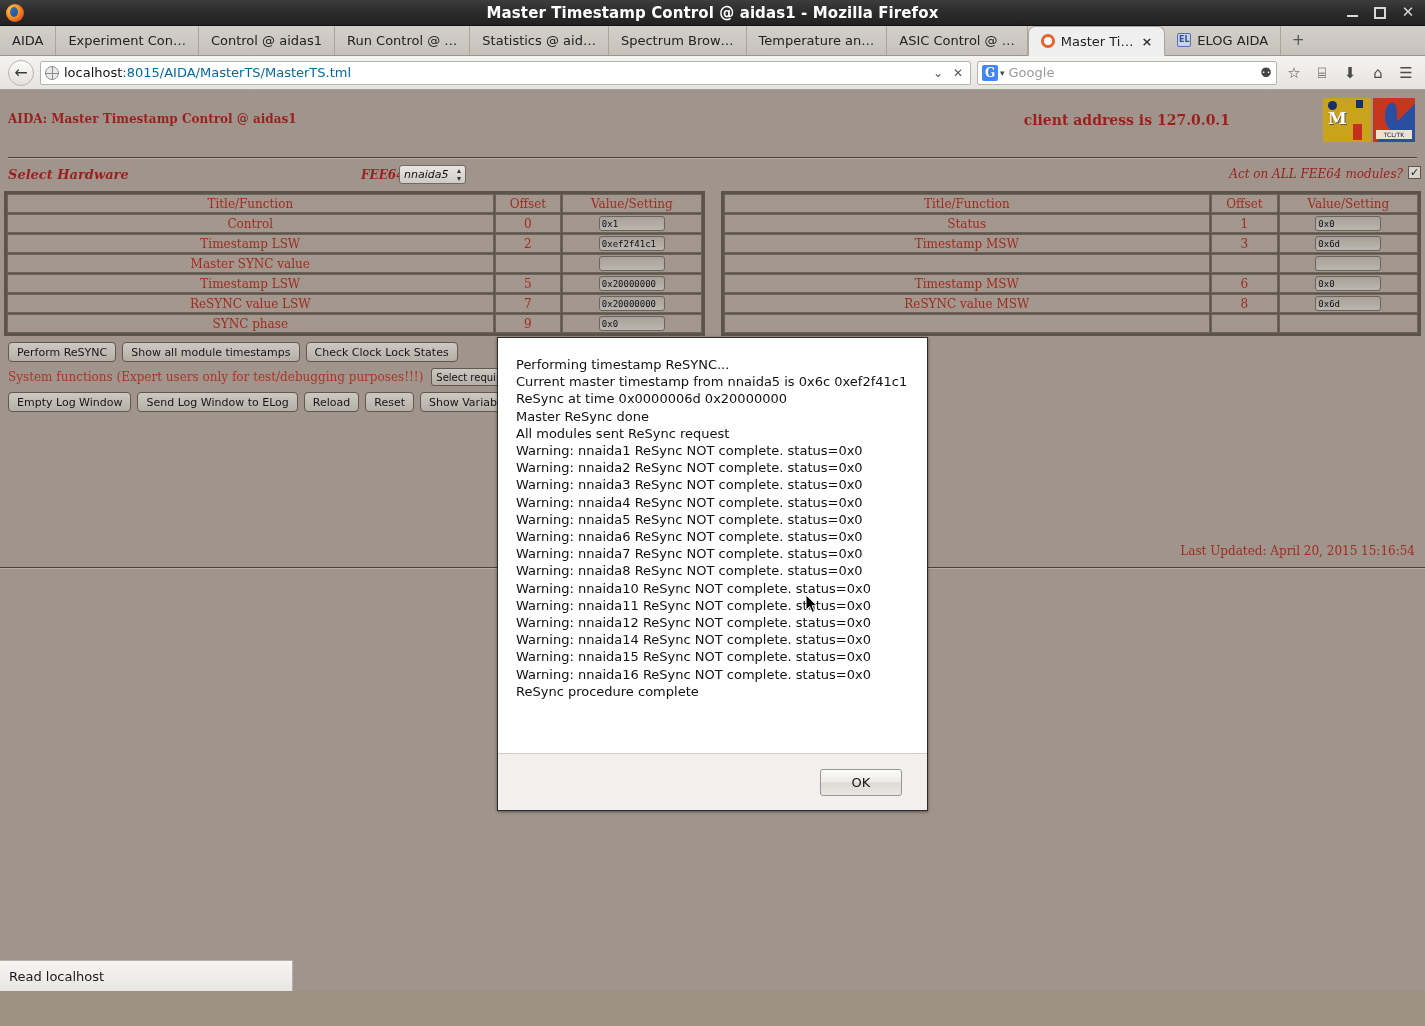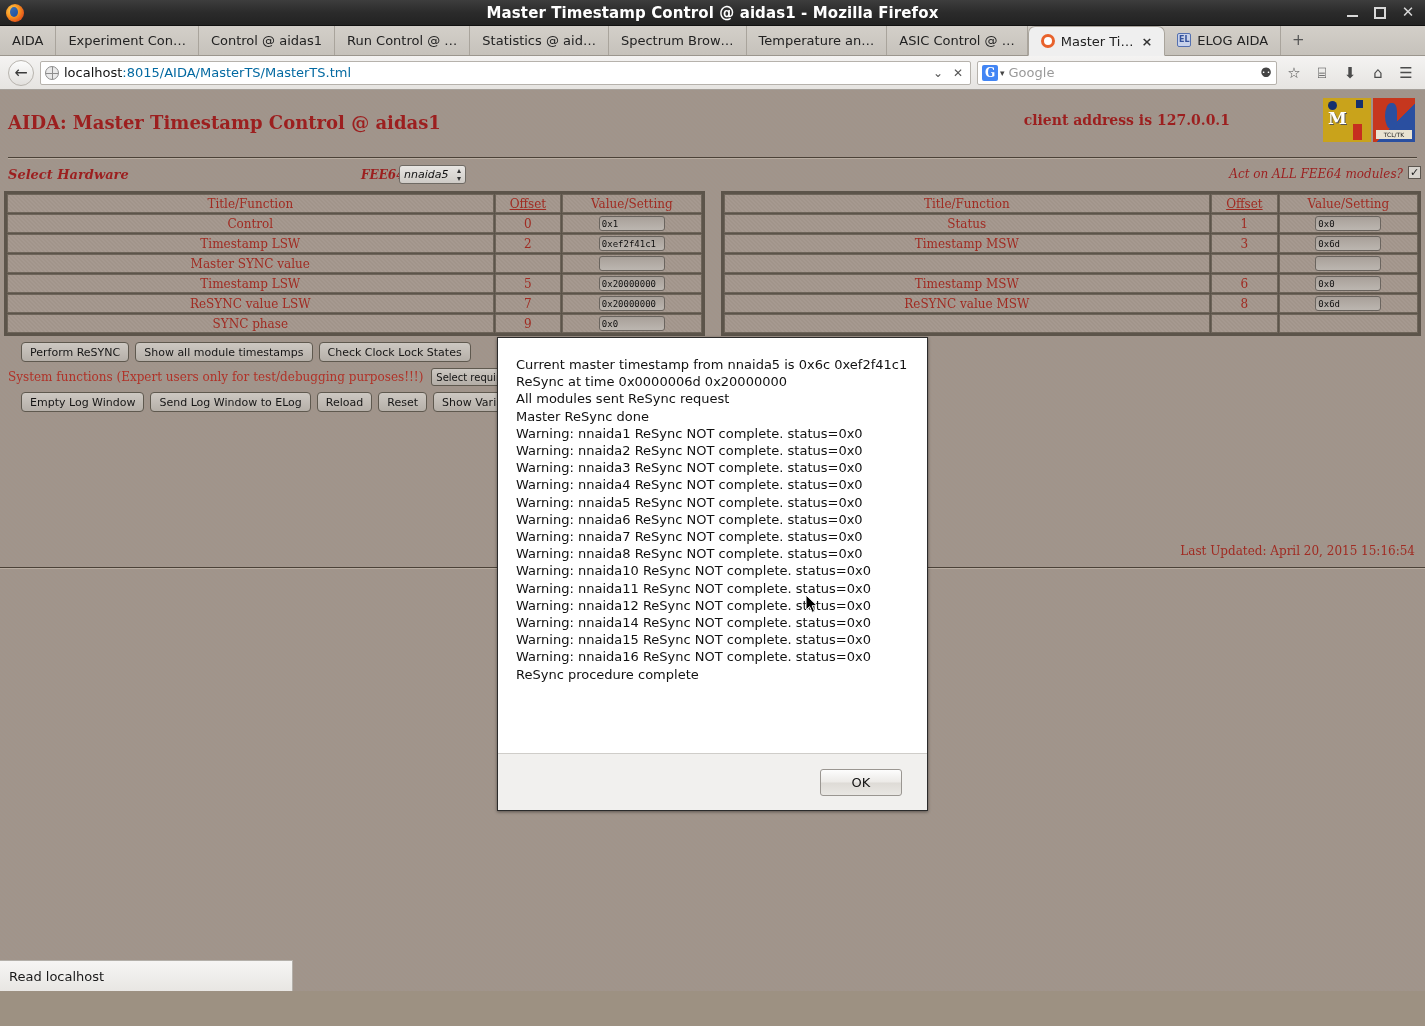--- a/index.html
+++ b/index.html
@@ -163,21 +163,21 @@
     overflow: hidden;
   }
 
   .hdr {
     position: relative;
     height: 67px;
   }
   .hdr-title {
     position: absolute; left: 8px; top: 22px;
     font-family: "DejaVu Serif", serif;
-    font-weight: bold; font-size: 18px; color: #9c1f1f;
+    font-weight: bold; font-size: 12px; color: #9c1f1f;
   }
   .hdr-client {
     position: absolute; right: 195px; top: 22px;
     font-family: "DejaVu Serif", serif;
     font-weight: bold; font-size: 14px; color: #9c1f1f;
   }
   .logos { position: absolute; right: 10px; top: 8px; display: flex; gap: 2px; }
   .logo-midas {
     width: 48px; height: 44px;
     background: #c9a31b;
@@ -271,35 +271,35 @@
       linear-gradient(45deg, rgba(255,255,255,.05) 25%, transparent 25%, transparent 50%, rgba(255,255,255,.05) 50%, rgba(255,255,255,.05) 75%, transparent 75%);
     background-size: 4px 4px;
     border: 1px solid #6d6459;
     color: #a02b22;
     font-size: 12px; font-weight: normal;
     text-align: center;
     height: 19px;
     padding: 1px 2px;
   }
   table.reg .c-title { width: 492px; }
-  table.reg .c-off { width: 67px; text-decoration: underline; }
+  table.reg .c-off { width: 67px; }
   table.reg .c-val { width: 140px; }
   .txtinput {
     display: inline-block;
     width: 66px; height: 15px;
     background: linear-gradient(to bottom, #a8a099 0%, #bcb6b0 100%);
     border: 1px solid #6a645e; border-radius: 3px;
     font-family: "DejaVu Sans Mono", monospace;
     font-size: 9px; color: #111;
     text-align: left; padding: 0 2px; line-height: 14px;
     vertical-align: middle;
   }
 
   
-  .btnrow { padding: 6px 8px 0 8px; display: flex; gap: 6px; align-items: center; flex-wrap: nowrap; margin-left: 13px; }
+  .btnrow { padding: 6px 8px 0 8px; display: flex; gap: 6px; align-items: center; flex-wrap: nowrap; }
   .btn {
     background: linear-gradient(to bottom, #cdc8c2 0%, #b5afa8 100%);
     border: 1px solid #5f5ا54;
     border: 1px solid #5f594f;
     border-radius: 4px;
     font-size: 11px; color: #161616;
     padding: 2px 8px; height: 20px;
     display: flex; align-items: center;
     font-family: "DejaVu Sans", sans-serif;
     white-space: nowrap;
@@ -600,24 +600,25 @@
     <div class="btn">Reset</div>
     <div class="btn">Show Variables</div>
     <div class="btn">Show Log W</div>
   </div>
 
   <div class="lastupd">Last Updated: April 20, 2015 15:16:54</div>
   <div class="hr2"></div>
 
   <div class="dlg">
     <div class="dlg-body">
+      <div class="dlg-line">Performing timestamp ReSYNC...</div>
       <div class="dlg-line">Current master timestamp from nnaida5 is 0x6c 0xef2f41c1</div>
       <div class="dlg-line">ReSync at time 0x0000006d 0x20000000</div>
+      <div class="dlg-line">Master ReSync done</div>
       <div class="dlg-line">All modules sent ReSync request</div>
-      <div class="dlg-line">Master ReSync done</div>
       <div class="dlg-line">Warning: nnaida1 ReSync NOT complete. status=0x0</div>
       <div class="dlg-line">Warning: nnaida2 ReSync NOT complete. status=0x0</div>
       <div class="dlg-line">Warning: nnaida3 ReSync NOT complete. status=0x0</div>
       <div class="dlg-line">Warning: nnaida4 ReSync NOT complete. status=0x0</div>
       <div class="dlg-line">Warning: nnaida5 ReSync NOT complete. status=0x0</div>
       <div class="dlg-line">Warning: nnaida6 ReSync NOT complete. status=0x0</div>
       <div class="dlg-line">Warning: nnaida7 ReSync NOT complete. status=0x0</div>
       <div class="dlg-line">Warning: nnaida8 ReSync NOT complete. status=0x0</div>
       <div class="dlg-line">Warning: nnaida10 ReSync NOT complete. status=0x0</div>
       <div class="dlg-line">Warning: nnaida11 ReSync NOT complete. status=0x0</div>

